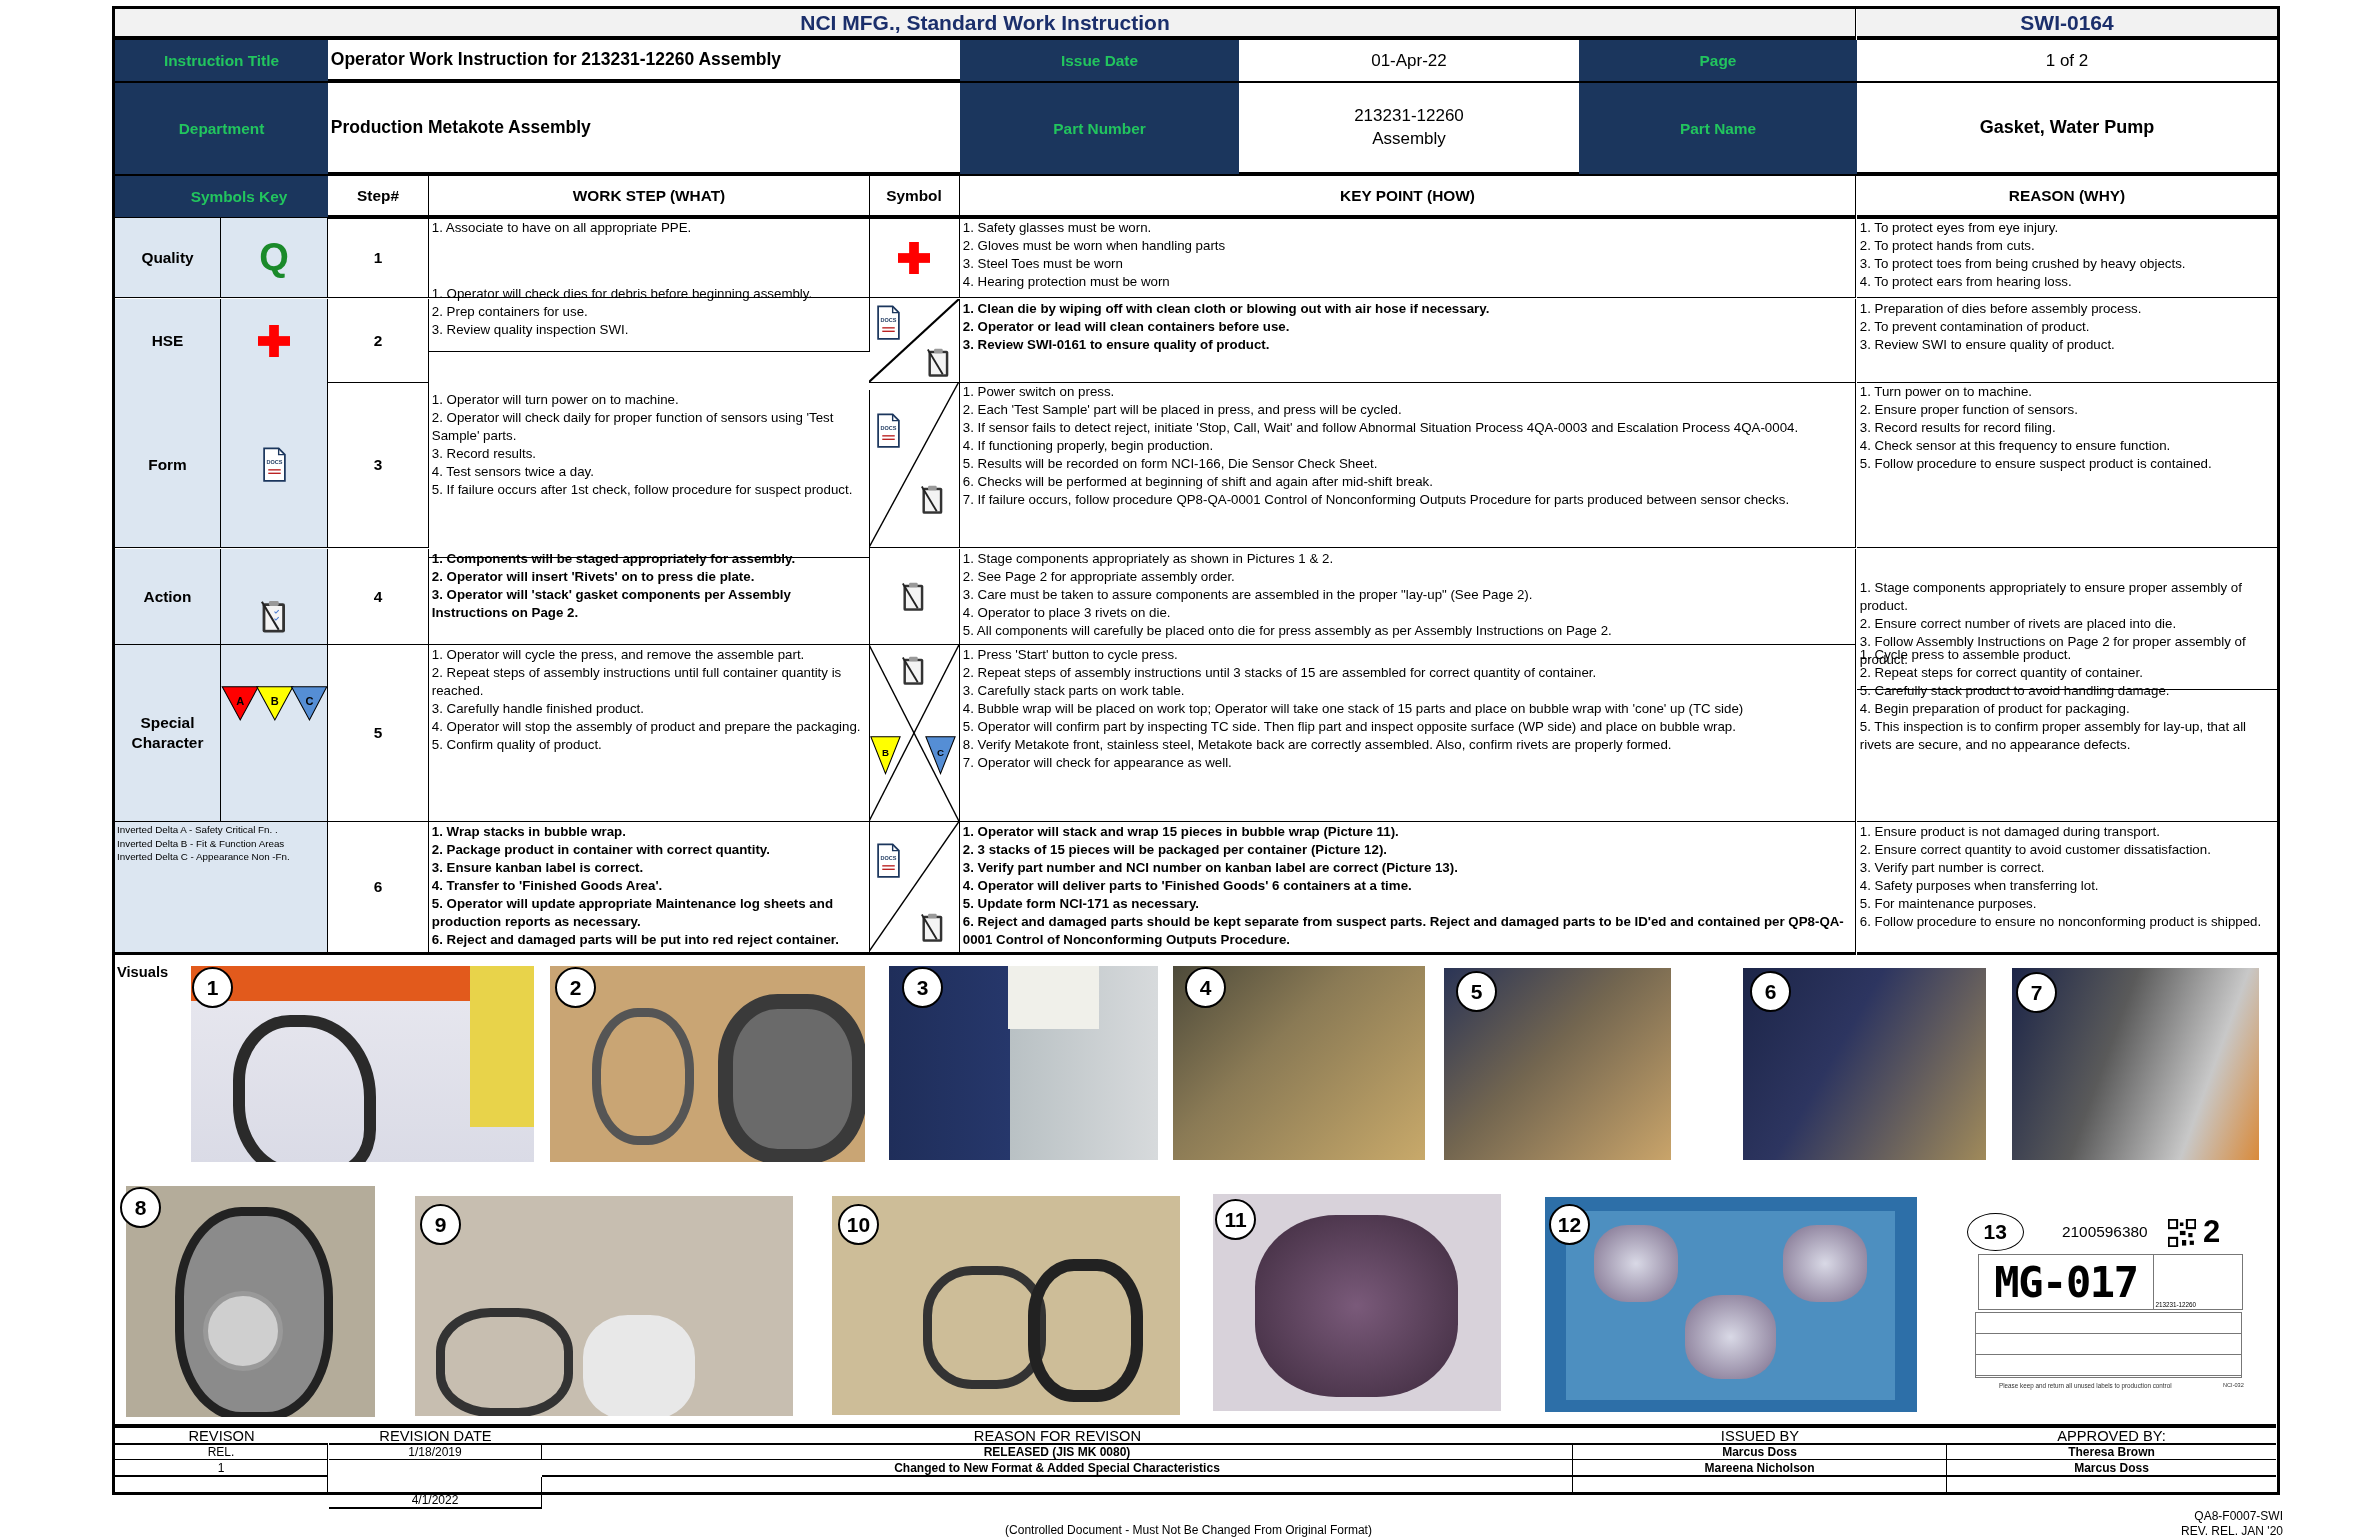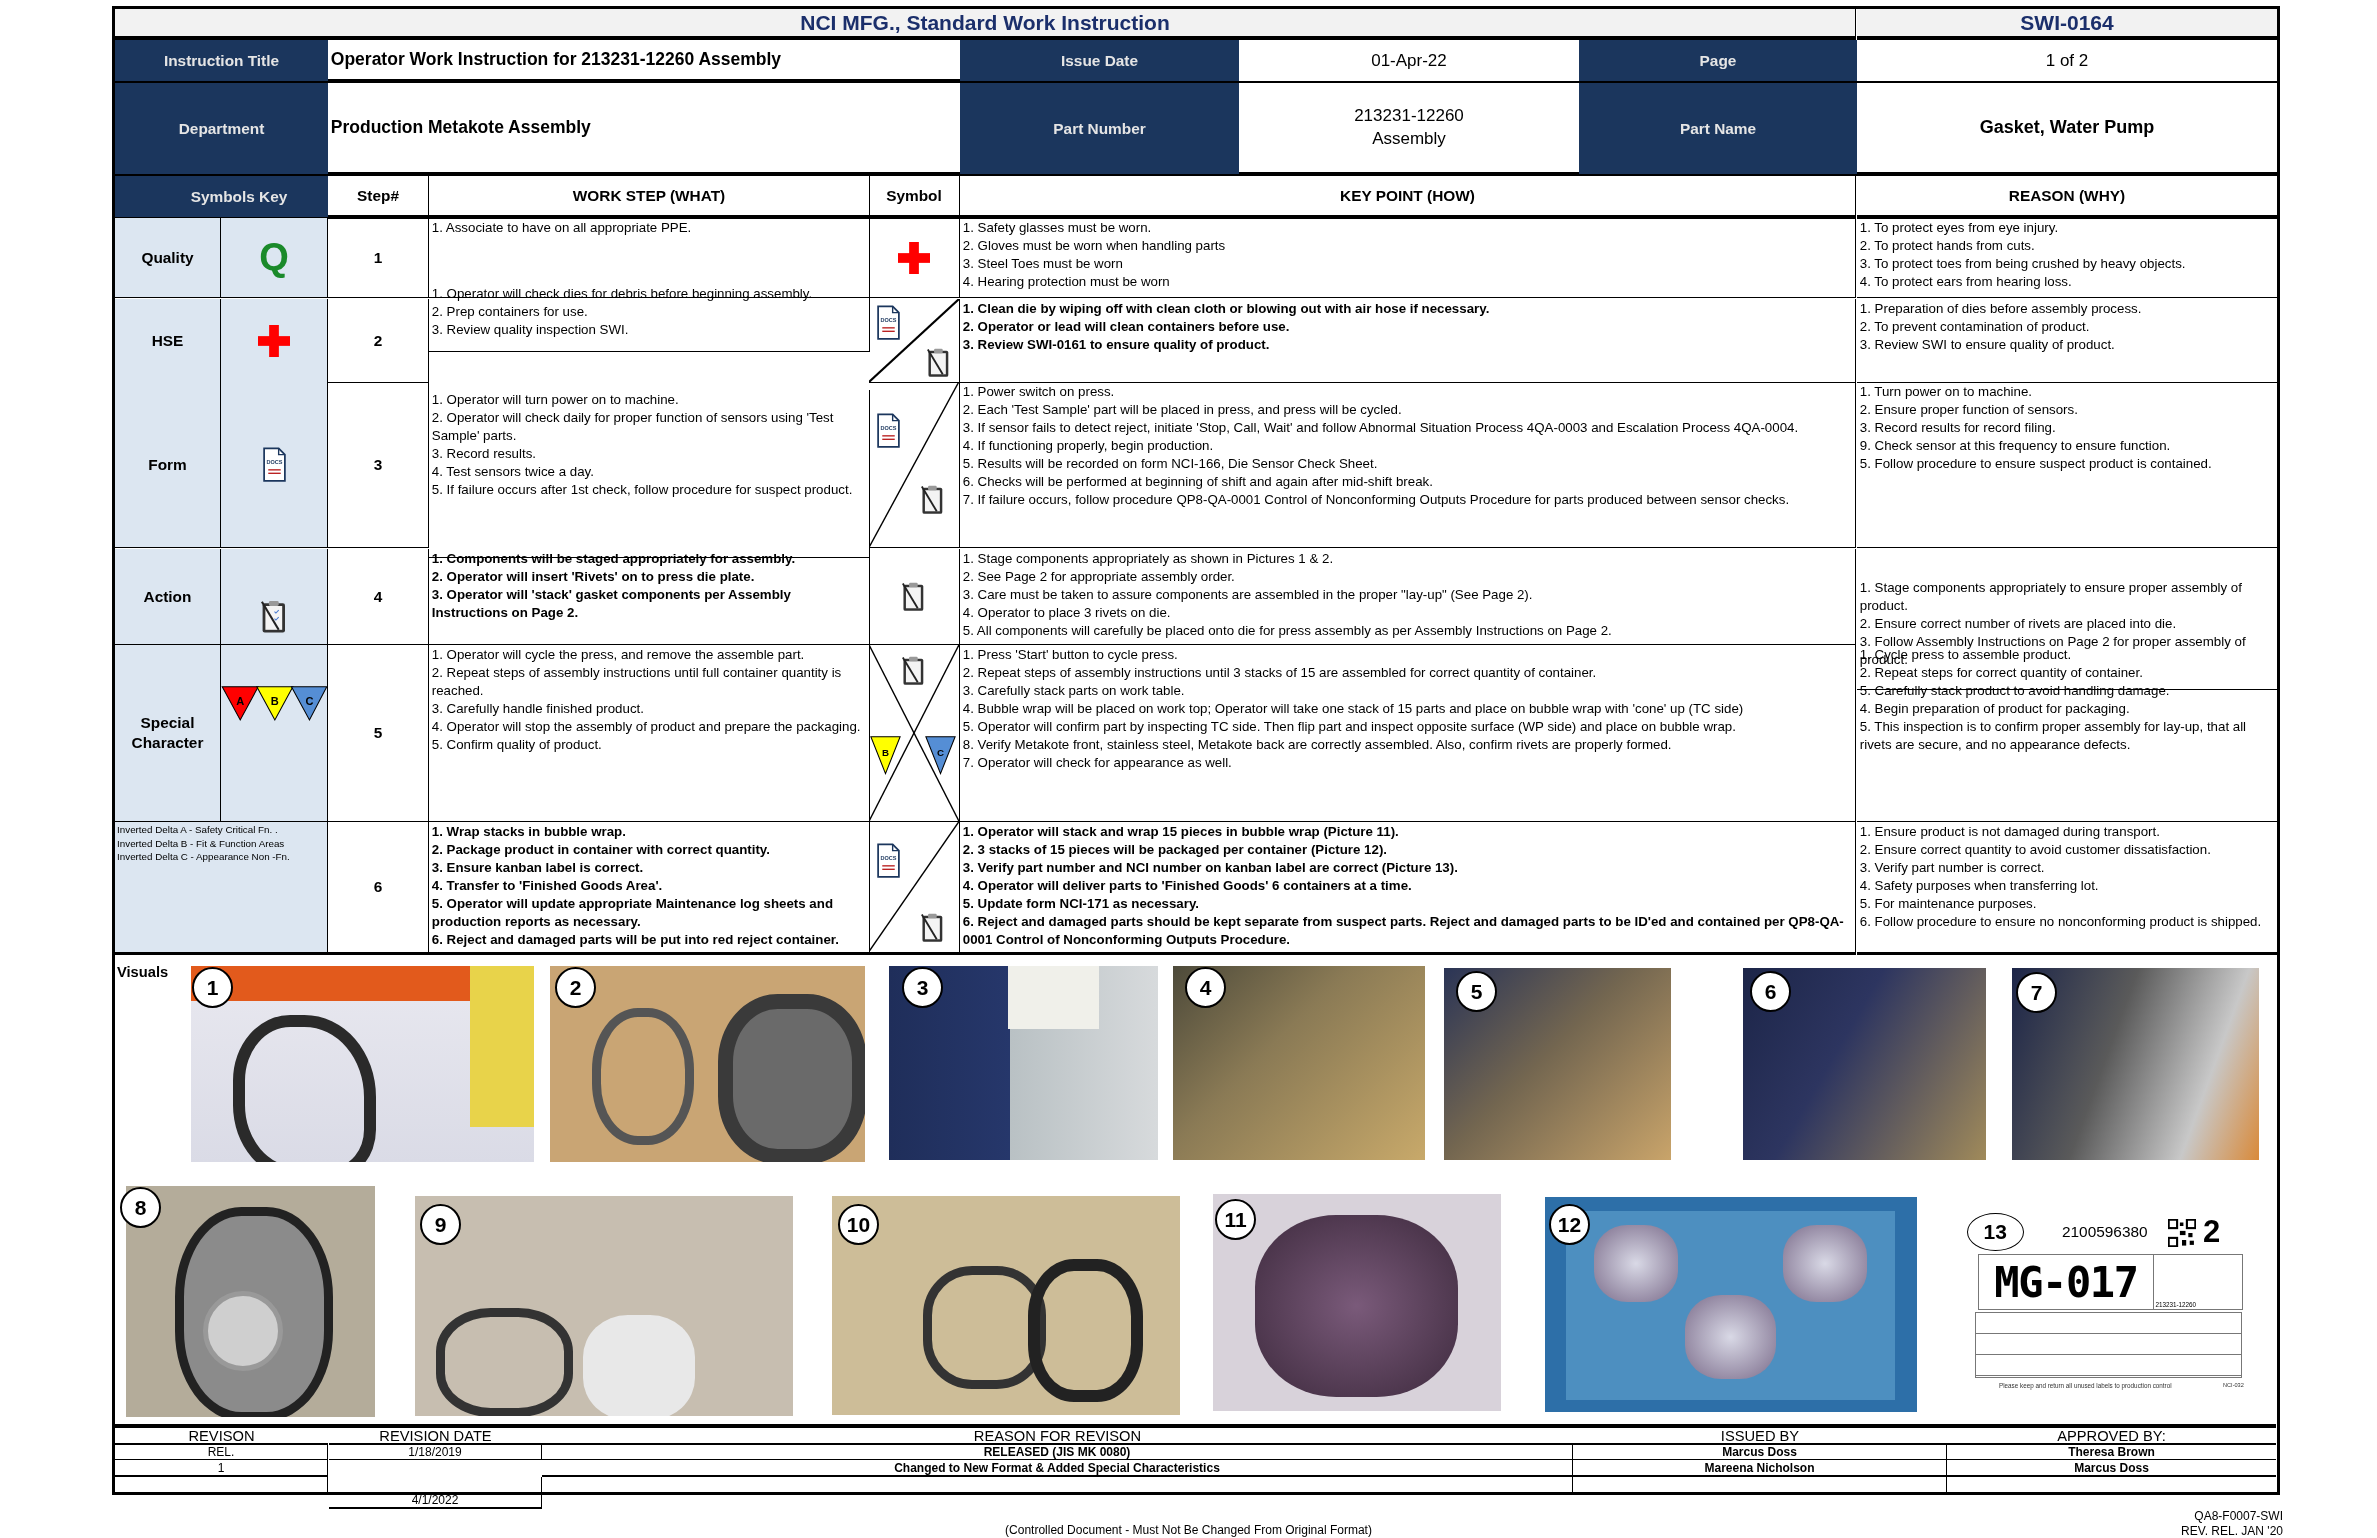--- a/index.html
+++ b/index.html
@@ -1,18 +1,18 @@
 <!DOCTYPE html>
 <html style="font-size:11.2px"><head>
 <meta charset="utf-8">
 <style>
   html,body{margin:0;padding:0;background:#fff;}
   body{width:2377px;height:1538px;position:relative;overflow:hidden;font-family:"Liberation Sans","DejaVu Sans",sans-serif;color:#000;}
   .abs{position:absolute;box-sizing:border-box;}
-  .navy{background:#1b365d;color:#e5e5e5;font-weight:bold;font-size:15.4px;display:flex;align-items:center;justify-content:center;text-align:center;}
+  .navy{background:#1b365d;color:#22c55e;font-weight:bold;font-size:15.4px;display:flex;align-items:center;justify-content:center;text-align:center;}
   .white{background:#fff;display:flex;align-items:center;justify-content:center;text-align:center;font-size:17px;}
   .cell{border-right:1.4px solid #000;border-bottom:1.4px solid #000;}
   .hdr{font-weight:bold;font-size:15.4px;display:flex;align-items:center;justify-content:center;}
   .keycell{background:#dce6f1;}
   .keylabel{font-weight:bold;font-size:15.4px;display:flex;align-items:center;justify-content:center;text-align:center;}
   .txt{font-size:13.3px;line-height:18px;padding:1.4px 2.8px;white-space:normal;}
   .bold{font-weight:bold;}
   .txt div{margin:0;}
   .stepno{font-weight:bold;font-size:15.4px;display:flex;align-items:center;justify-content:center;}
   .photo{overflow:hidden;}
@@ -201,21 +201,21 @@
   <div>3. If sensor fails to detect reject, initiate 'Stop, Call, Wait' and follow Abnormal Situation Process 4QA-0003 and Escalation Process 4QA-0004.</div>
   <div>4. If functioning properly, begin production.</div>
   <div>5. Results will be recorded on form NCI-166, Die Sensor Check Sheet.</div>
   <div>6. Checks will be performed at beginning of shift and again after mid-shift break.</div>
   <div>7. If failure occurs, follow procedure QP8-QA-0001 Control of Nonconforming Outputs Procedure for parts produced between sensor checks.</div>
 </div>
 <div class="abs txt" style="left:1857px;top:382px;width:420px;height:166px;border-bottom:1.4px solid #000;">
   <div>1. Turn power on to machine.</div>
   <div>2. Ensure proper function of sensors.</div>
   <div>3. Record results for record filing.</div>
-  <div>9. Check sensor at this frequency to ensure function.</div>
+  <div>4. Check sensor at this frequency to ensure function.</div>
   <div>5. Follow procedure to ensure suspect product is contained.</div>
 </div>
 
 <div class="abs stepno cell" style="left:328px;top:549px;width:101px;height:96px;">4</div>
 <div class="abs txt cell bold" style="left:429px;top:549px;width:441px;height:96px;">
   <div>1. Components will be staged appropriately for assembly.</div>
   <div>2. Operator will insert 'Rivets' on to press die plate.</div>
   <div>3. Operator will 'stack' gasket components per Assembly Instructions on Page 2.</div>
 </div>
 <div class="abs cell" style="left:869px;top:549px;width:91px;height:96px;display:flex;align-items:center;justify-content:center;">

